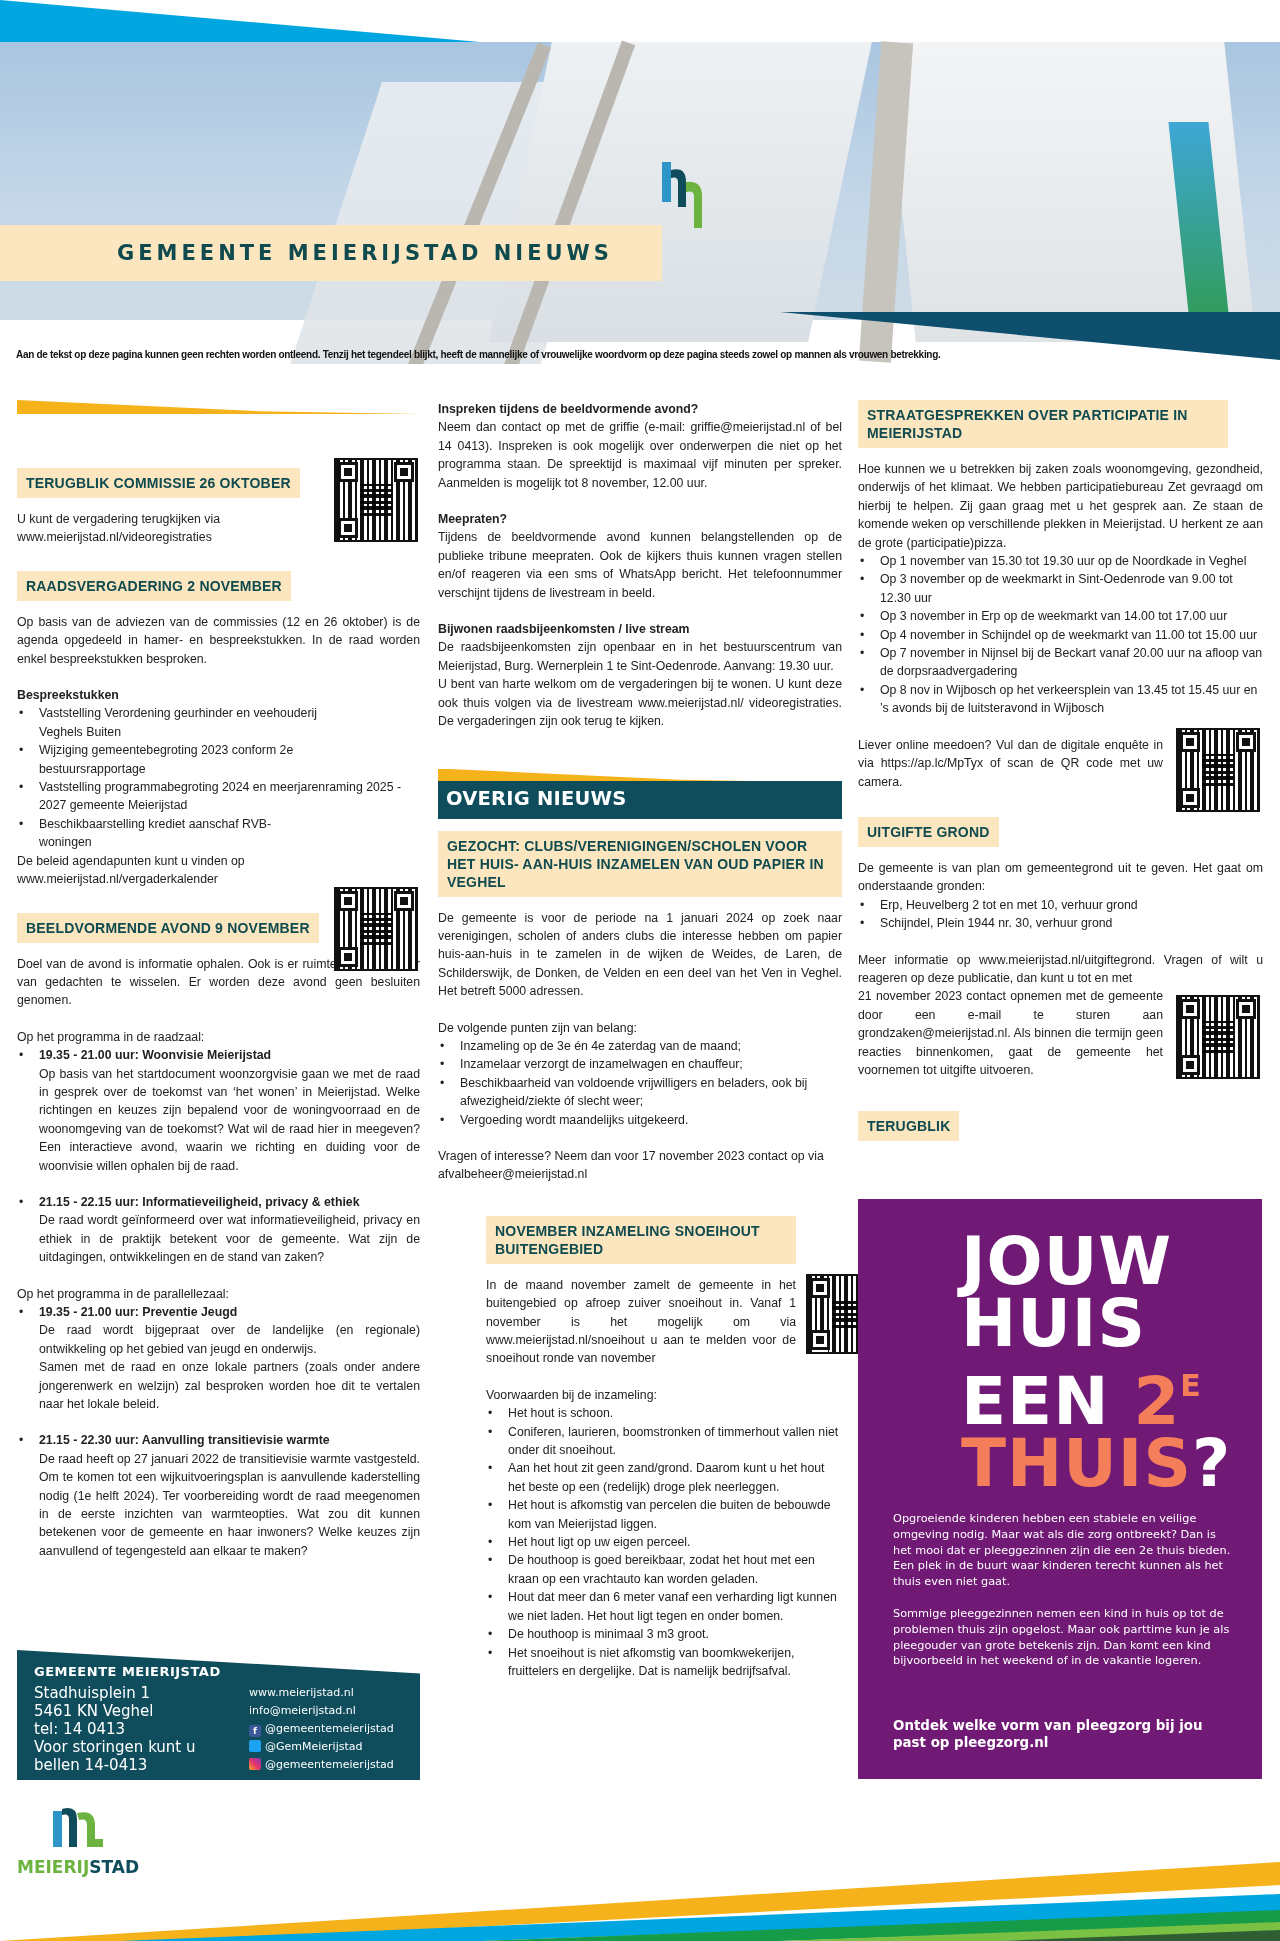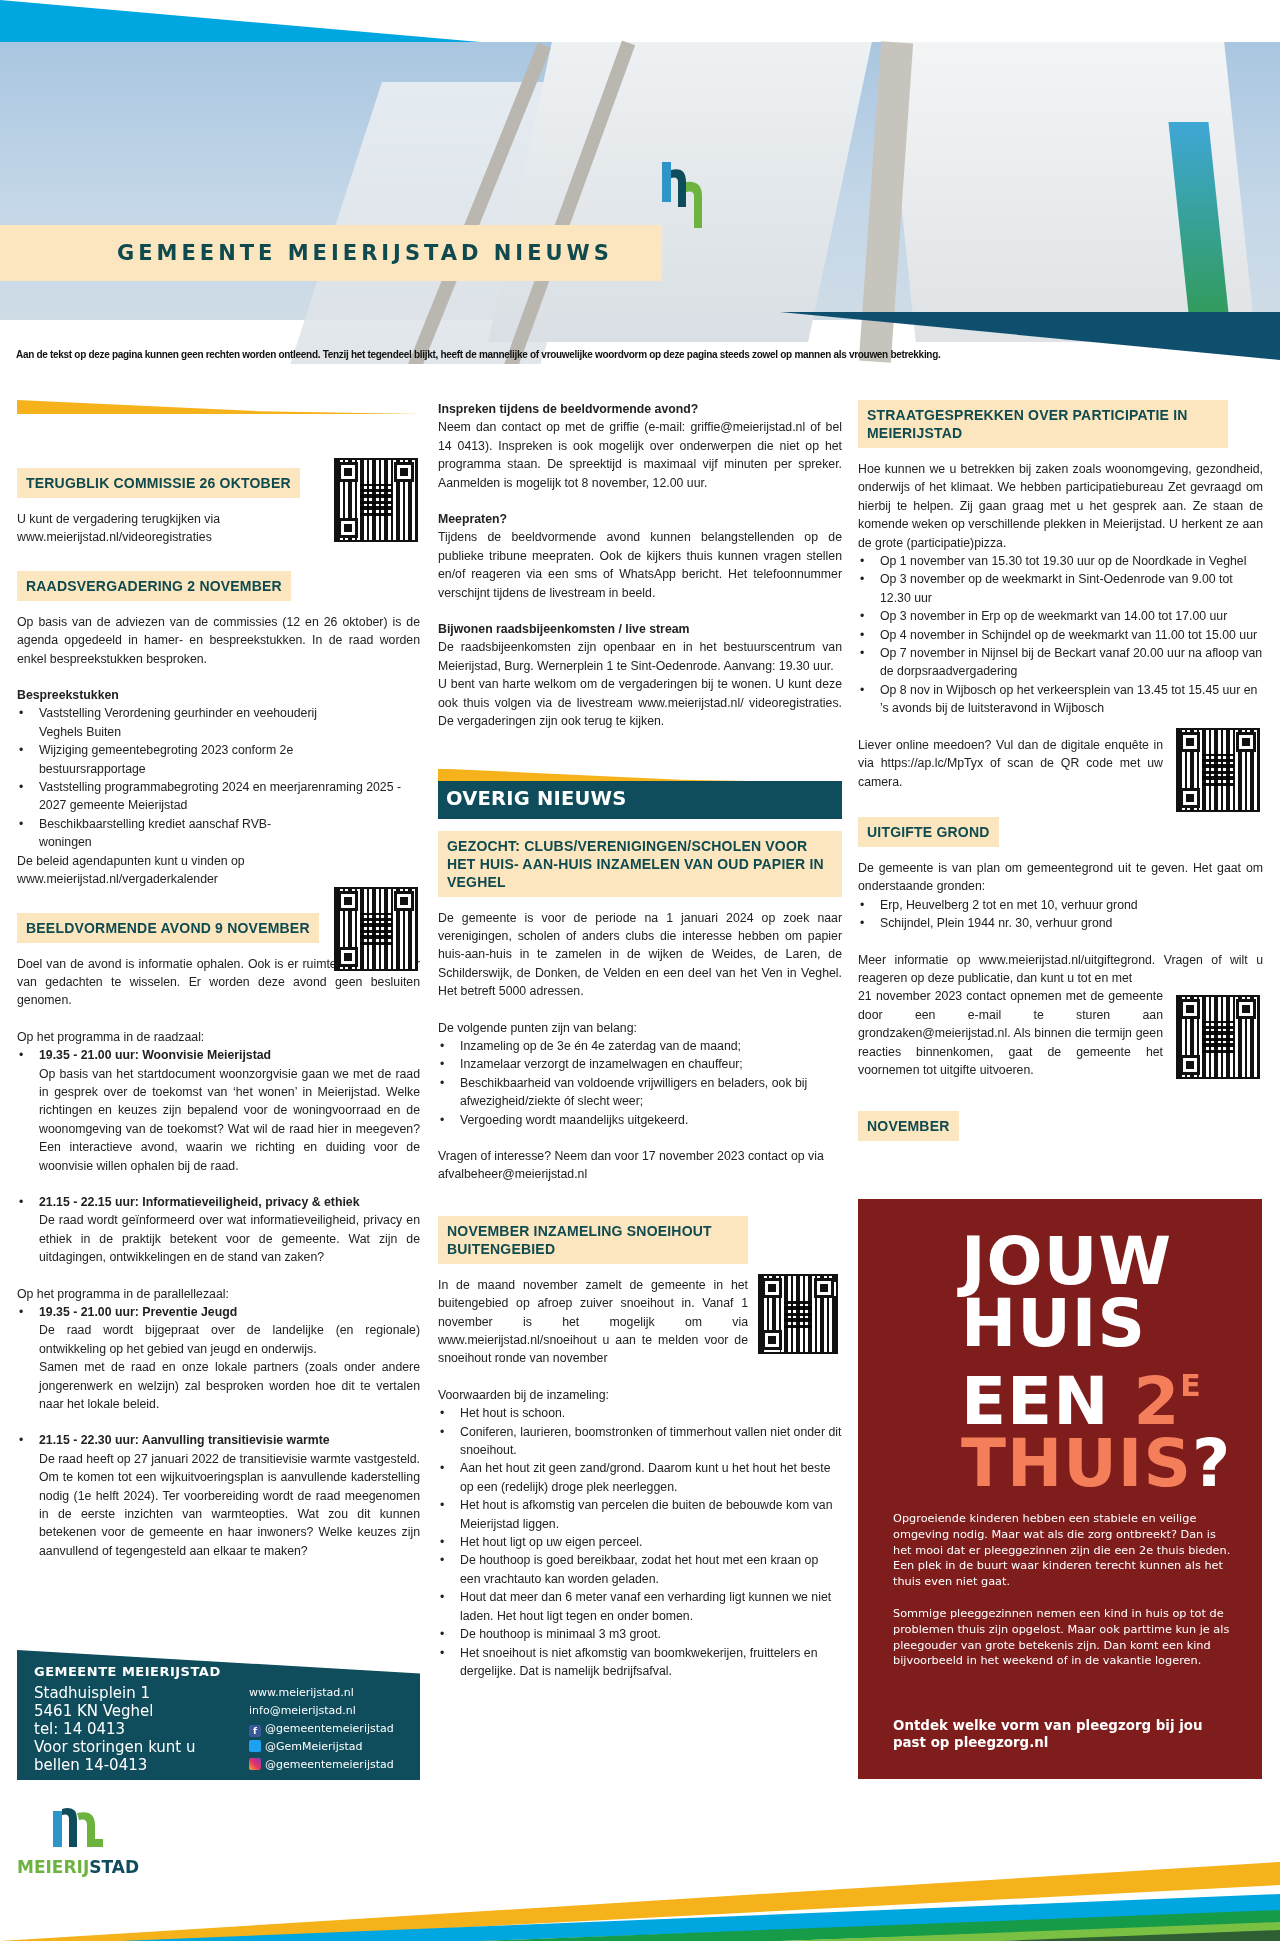--- a/index.html
+++ b/index.html
@@ -63,21 +63,21 @@
   .contact-box { position: absolute; left: 17px; top: 1650px; width: 403px; height: 130px; background: #0f4d5c; clip-path: polygon(0 0, 100% 18%, 100% 100%, 0 100%); color: #fff; font-family: "DejaVu Sans", sans-serif; }
   .contact-title { position: absolute; left: 17px; top: 14px; font-size: 13px; font-weight: bold; letter-spacing: 0.5px; }
   .contact-left { position: absolute; left: 17px; top: 34px; font-size: 15px; line-height: 18px; }
   .contact-right { position: absolute; left: 232px; top: 34px; font-size: 11px; line-height: 18px; }
   .soc { display: inline-block; width: 12px; height: 12px; border-radius: 2px; margin-right: 4px; vertical-align: -2px; text-align: center; font-size: 9px; line-height: 12px; font-weight: bold; }
   .soc.fb { background: #3b5998; }
   .soc.tw { background: #1da1f2; }
   .soc.ig { background: linear-gradient(45deg,#f9a825,#e1306c,#833ab4); }
 
   
-  .ad { position: absolute; left: 858px; top: 1199px; width: 404px; height: 580px; background: #7f1d1d; color: #fff; }
+  .ad { position: absolute; left: 858px; top: 1199px; width: 404px; height: 580px; background: #701a75; color: #fff; }
   .ad-big { position: absolute; left: 103px; top: 32px; font-family: "DejaVu Sans", sans-serif; font-weight: bold; font-size: 66px; line-height: 62px; letter-spacing: 1px; }
   .ad-big .orange { color: #f47e5a; }
   .ad-big sup { font-size: 30px; vertical-align: 28px; }
   .ad-text { position: absolute; left: 35px; top: 312px; width: 345px; font-family: "DejaVu Sans", sans-serif; font-size: 11.3px; line-height: 15.8px; }
   .ad-cta { position: absolute; left: 35px; top: 518px; width: 345px; font-family: "DejaVu Sans", sans-serif; font-size: 13.4px; line-height: 17px; font-weight: bold; }
 
   
   .footer-logo { position: absolute; left: 17px; top: 1805px; width: 140px; height: 80px; }
   .fl-m { position: absolute; left: 32px; top: 0; width: 60px; height: 42px; }
   .fl-text { position: absolute; left: 0; top: 52px; font-family: "DejaVu Sans", sans-serif; font-weight: bold; font-size: 17px; letter-spacing: 0px; }
@@ -233,21 +233,21 @@
       <li>Inzameling op de 3e én 4e zaterdag van de maand;</li>
       <li>Inzamelaar verzorgt de inzamelwagen en chauffeur;</li>
       <li>Beschikbaarheid van voldoende vrijwilligers en beladers, ook bij afwezigheid/ziekte óf slecht weer;</li>
       <li>Vergoeding wordt maandelijks uitgekeerd.</li>
     </ul>
     <div class="gap"></div>
     <div>Vragen of interesse? Neem dan voor 17 november 2023 contact op via afvalbeheer@meierijstad.nl</div>
   </div>
 
   <div style="height:26px"></div>
-  <div style="position:relative;">
+  <div style="position:relative;margin-left:48px;">
     <div class="sub-head" style="max-width:310px">NOVEMBER INZAMELING SNOEIHOUT BUITENGEBIED</div>
     <div class="para" style="width:310px">In de maand november zamelt de gemeente in het buitengebied op afroep zuiver snoeihout in. Vanaf 1 november is het mogelijk om via www.meierijstad.nl/snoeihout u aan te melden voor de snoeihout ronde van november</div>
     <div class="qr" style="left:320px; top:64px; width:80px; height:80px;">
       <div class="qr-eye" style="left:2px;top:2px"></div>
       <div class="qr-eye" style="right:2px;top:2px"></div>
       <div class="qr-eye" style="left:2px;bottom:2px"></div>
     </div>
     <div class="gap"></div>
     <div>Voorwaarden bij de inzameling:</div>
     <ul class="bl">
@@ -299,21 +299,21 @@
     <div class="para">Meer informatie op www.meierijstad.nl/uitgiftegrond. Vragen of wilt u reageren op deze publicatie, dan kunt u tot en met</div>
     <div class="para" style="width:305px">21 november 2023 contact opnemen met de gemeente door een e-mail te sturen aan grondzaken@meierijstad.nl. Als binnen die termijn geen reacties binnenkomen, gaat de gemeente het voornemen tot uitgifte uitvoeren.</div>
     <div class="qr" style="left:318px; top:184px;">
       <div class="qr-eye" style="left:2px;top:2px"></div>
       <div class="qr-eye" style="right:2px;top:2px"></div>
       <div class="qr-eye" style="left:2px;bottom:2px"></div>
     </div>
   </div>
 
   <div style="height:26px"></div>
-  <div class="sub-head">NOVEMBER</div>
+  <div class="sub-head">TERUGBLIK</div>
 </div>
 
 <div class="ad">
   <div class="ad-big">
     <div>JOUW</div>
     <div>HUIS</div>
     <div><span>EEN </span><span class="orange">2</span><sup class="orange">E</sup></div>
     <div><span class="orange">THUIS</span><span>?</span></div>
   </div>
   <div class="ad-text">

